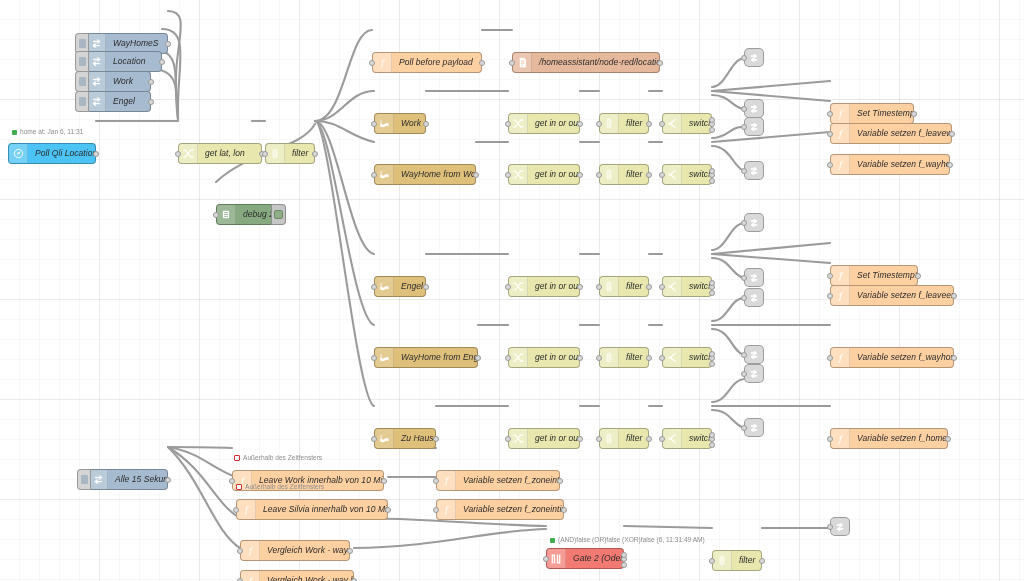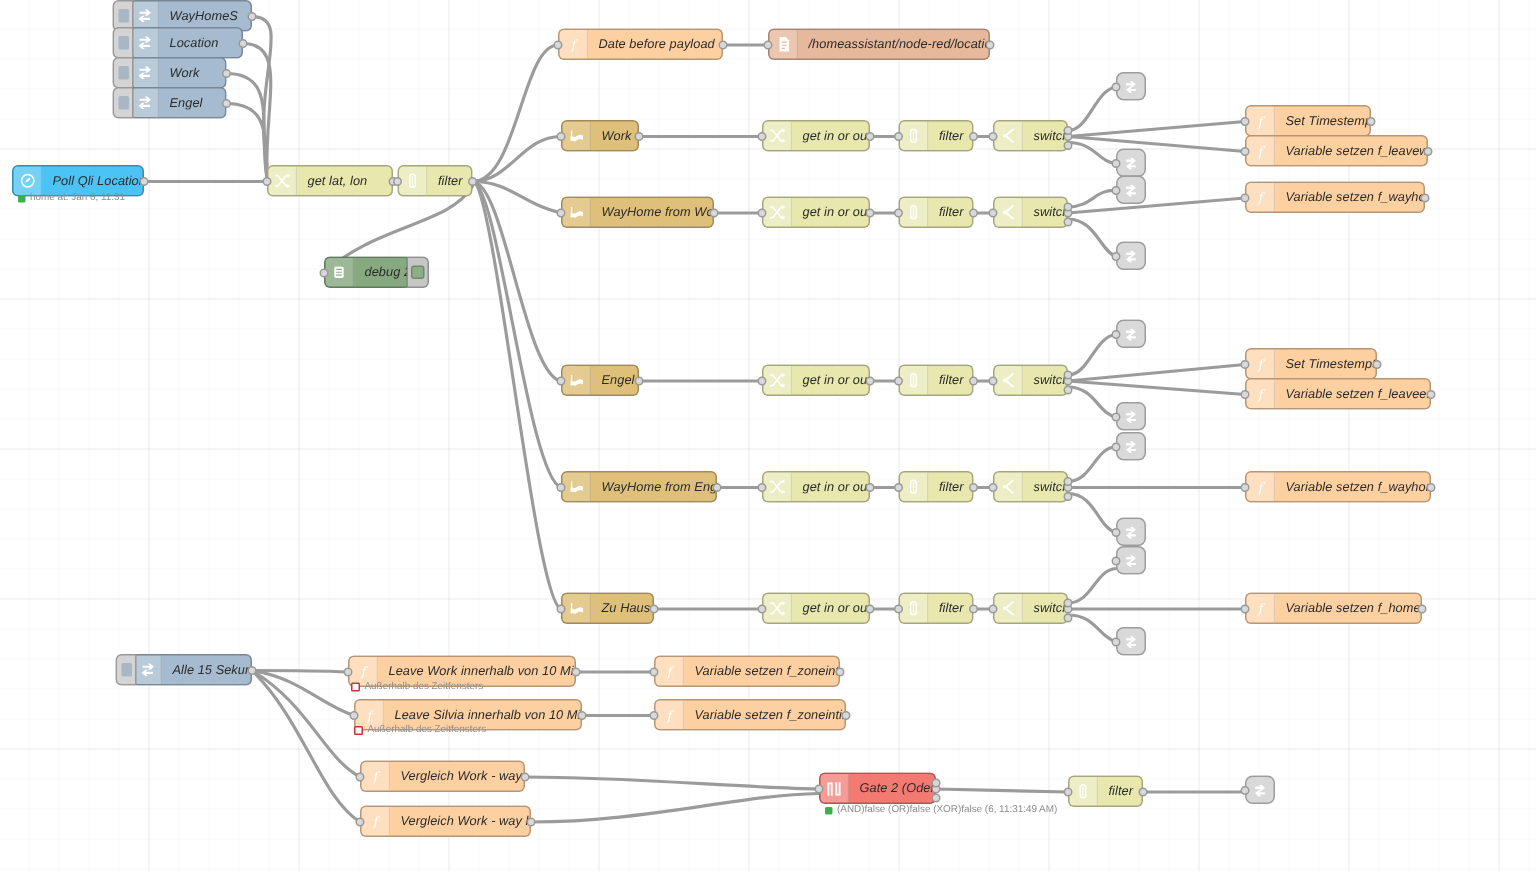--- a/index.html
+++ b/index.html
@@ -22,20 +22,21 @@
   #wires{position:absolute;left:0;top:0;width:1024px;height:581px;pointer-events:none;}
   .wire{fill:none;stroke:#9b9b9b;stroke-width:2.1;stroke-linecap:round;}
 
   
   .node{
     position:absolute;height:21px;border-radius:4px;
     border:1px solid rgba(0,0,0,0.28);
     display:flex;align-items:center;
     box-sizing:border-box;
     box-shadow:0 0 0 0 rgba(0,0,0,0);
+    margin-top:33px;
   }
   .node .ico{
     width:18px;height:100%;flex:0 0 18px;
     border-right:1px solid rgba(0,0,0,0.10);
     border-radius:3px 0 0 3px;
     background:rgba(0,0,0,0.055);
     display:flex;align-items:center;justify-content:center;
     color:#fff;
   }
   .node .ico svg{display:block;}
@@ -269,21 +270,21 @@
         <div class="dbgbtn">
           <i></i>
         </div>
       </div>
       <div class="node n-func" style="left: 372px; top: 19px; width: 110px;">
         <div class="ico">
           <svg width="9" height="12" viewBox="0 0 16 16">
             <text x="8" y="13" font-family="DejaVu Serif, serif" font-style="italic" font-size="15" fill="#fff" text-anchor="middle">f</text>
           </svg>
         </div>
-        <div class="lbl">Date before payload</div>
+        <div class="lbl">Poll before payload</div>
         <span class="port in"></span>
         <span class="port out"></span>
       </div>
       <div class="node n-file" style="left: 512px; top: 19px; width: 148px;">
         <div class="ico">
           <svg width="11" height="11" viewBox="0 0 16 16">
             <path d="M4 1h6l3 3v11H4z" fill="#fff"></path>
             <path d="M6 6h5M6 9h5M6 12h3" stroke="#e6b89c" stroke-width="1.1"></path>
           </svg>
         </div>

